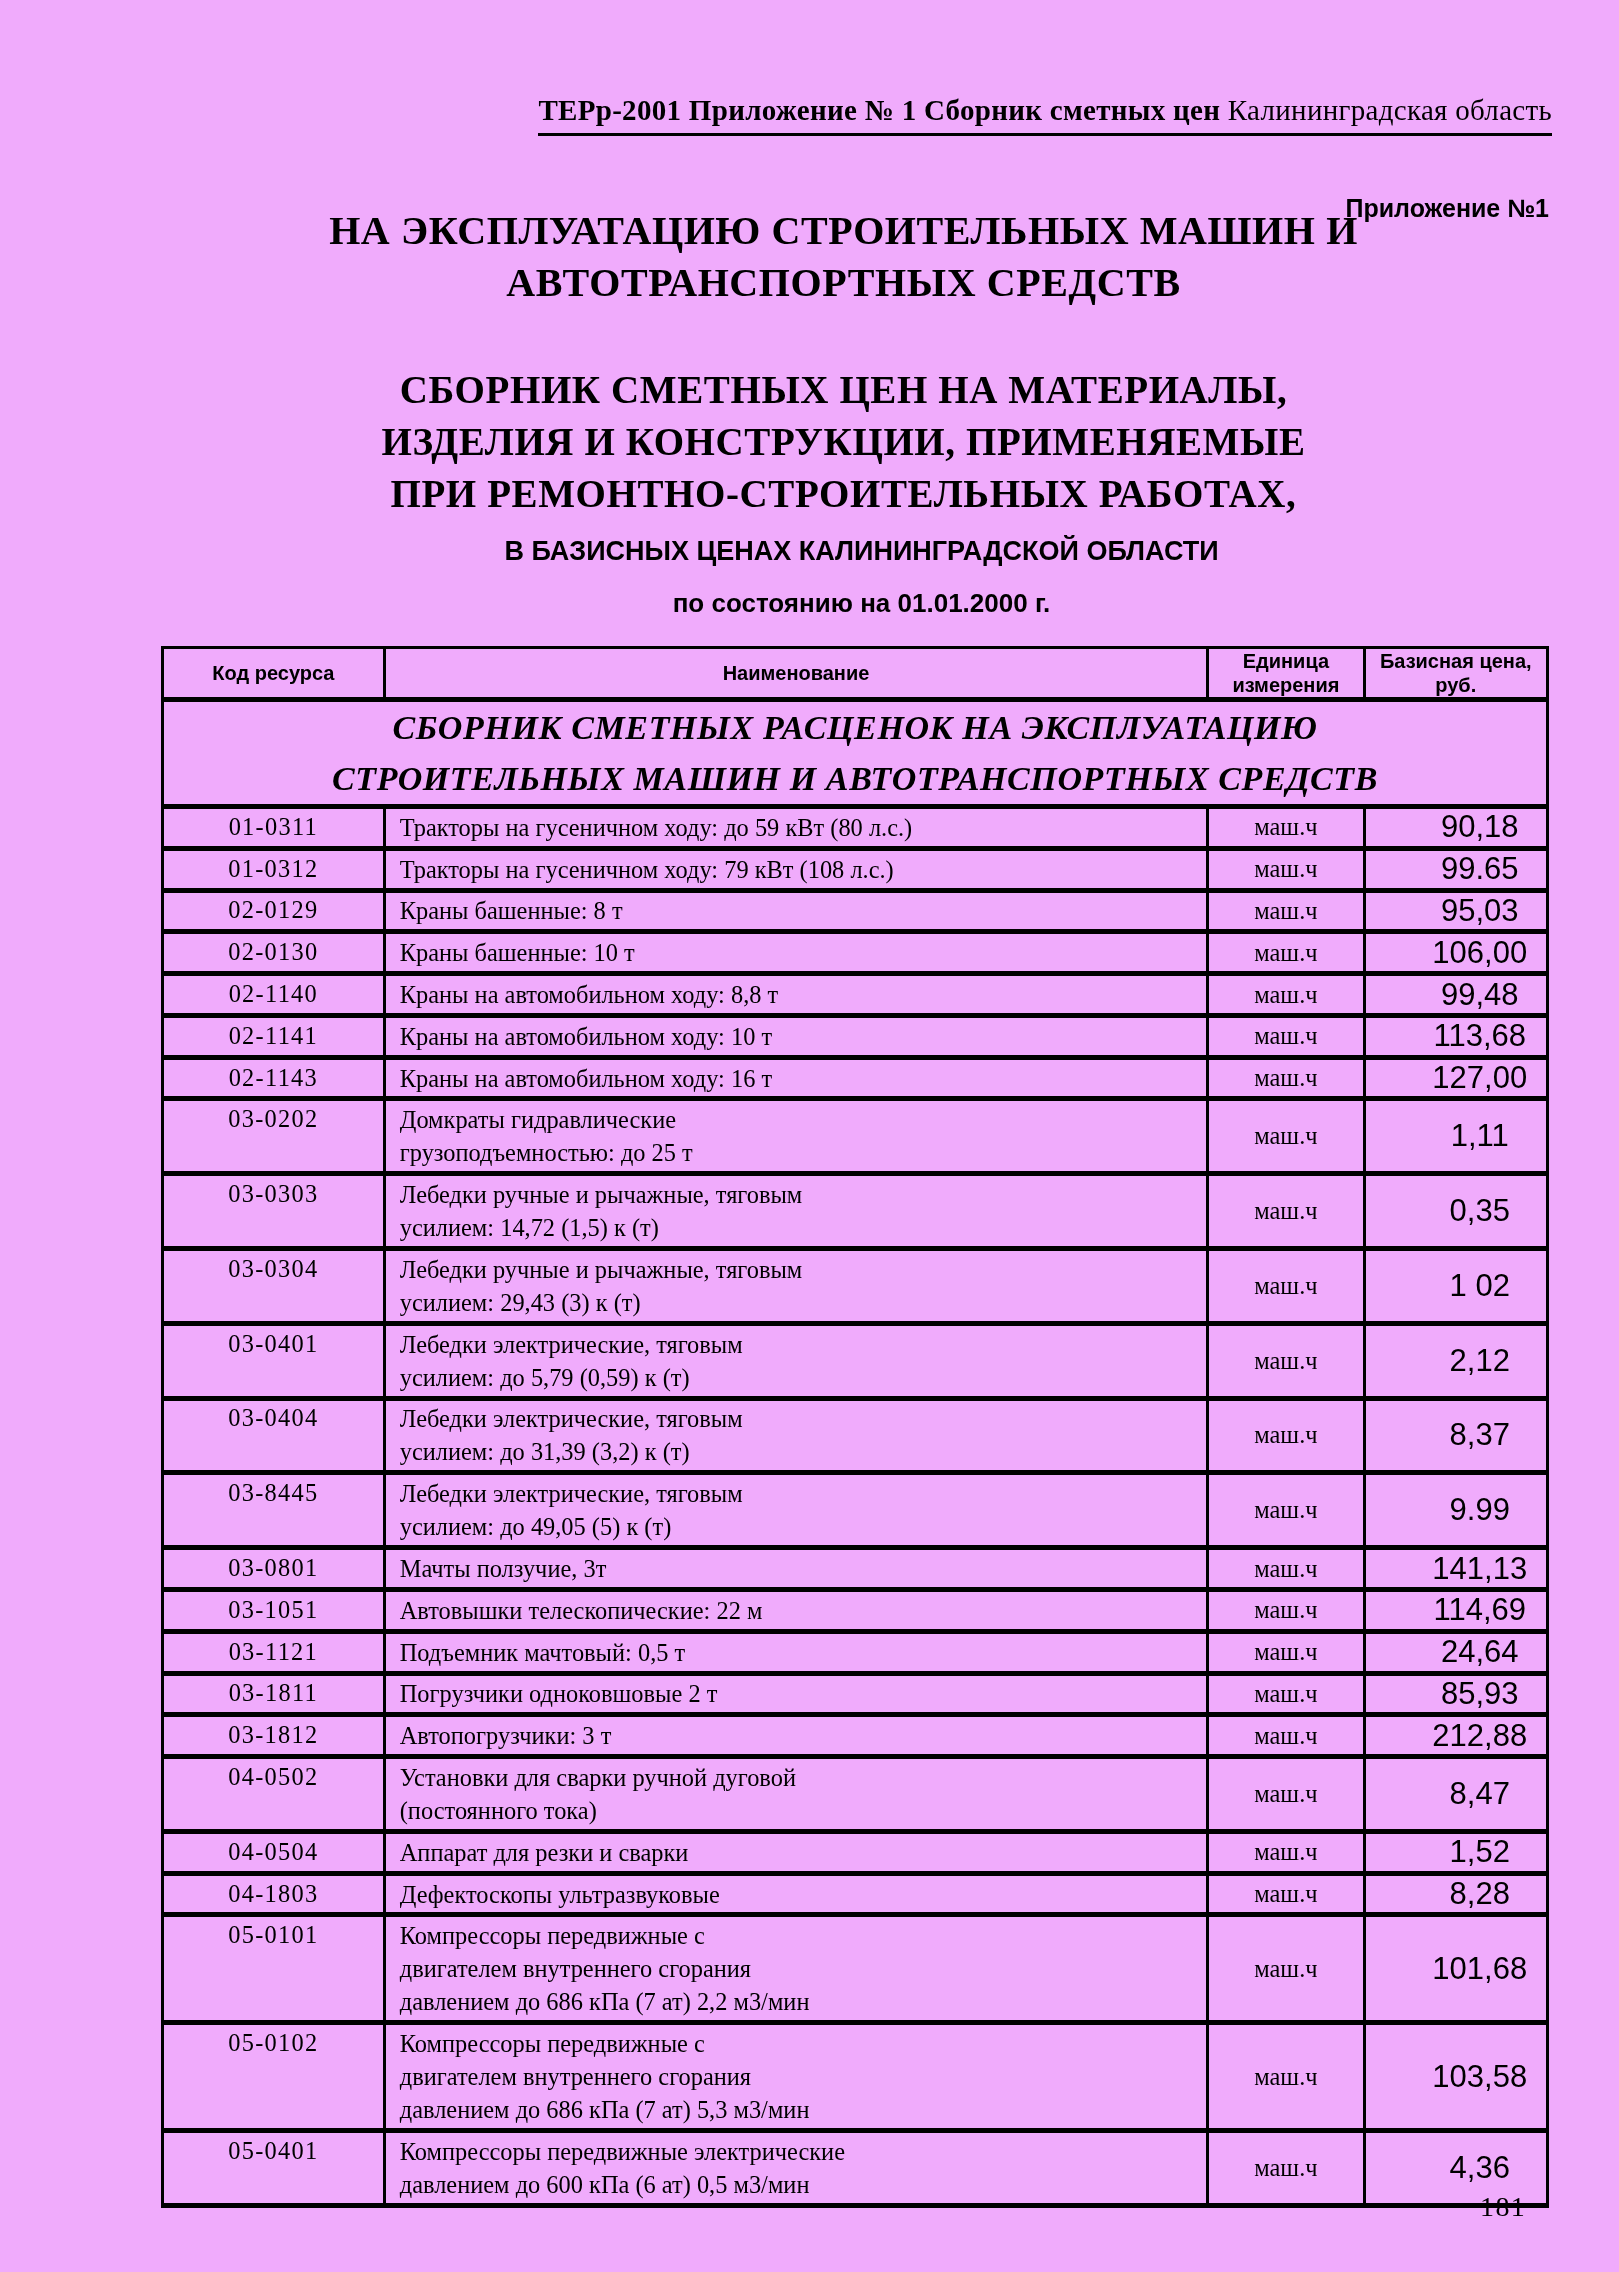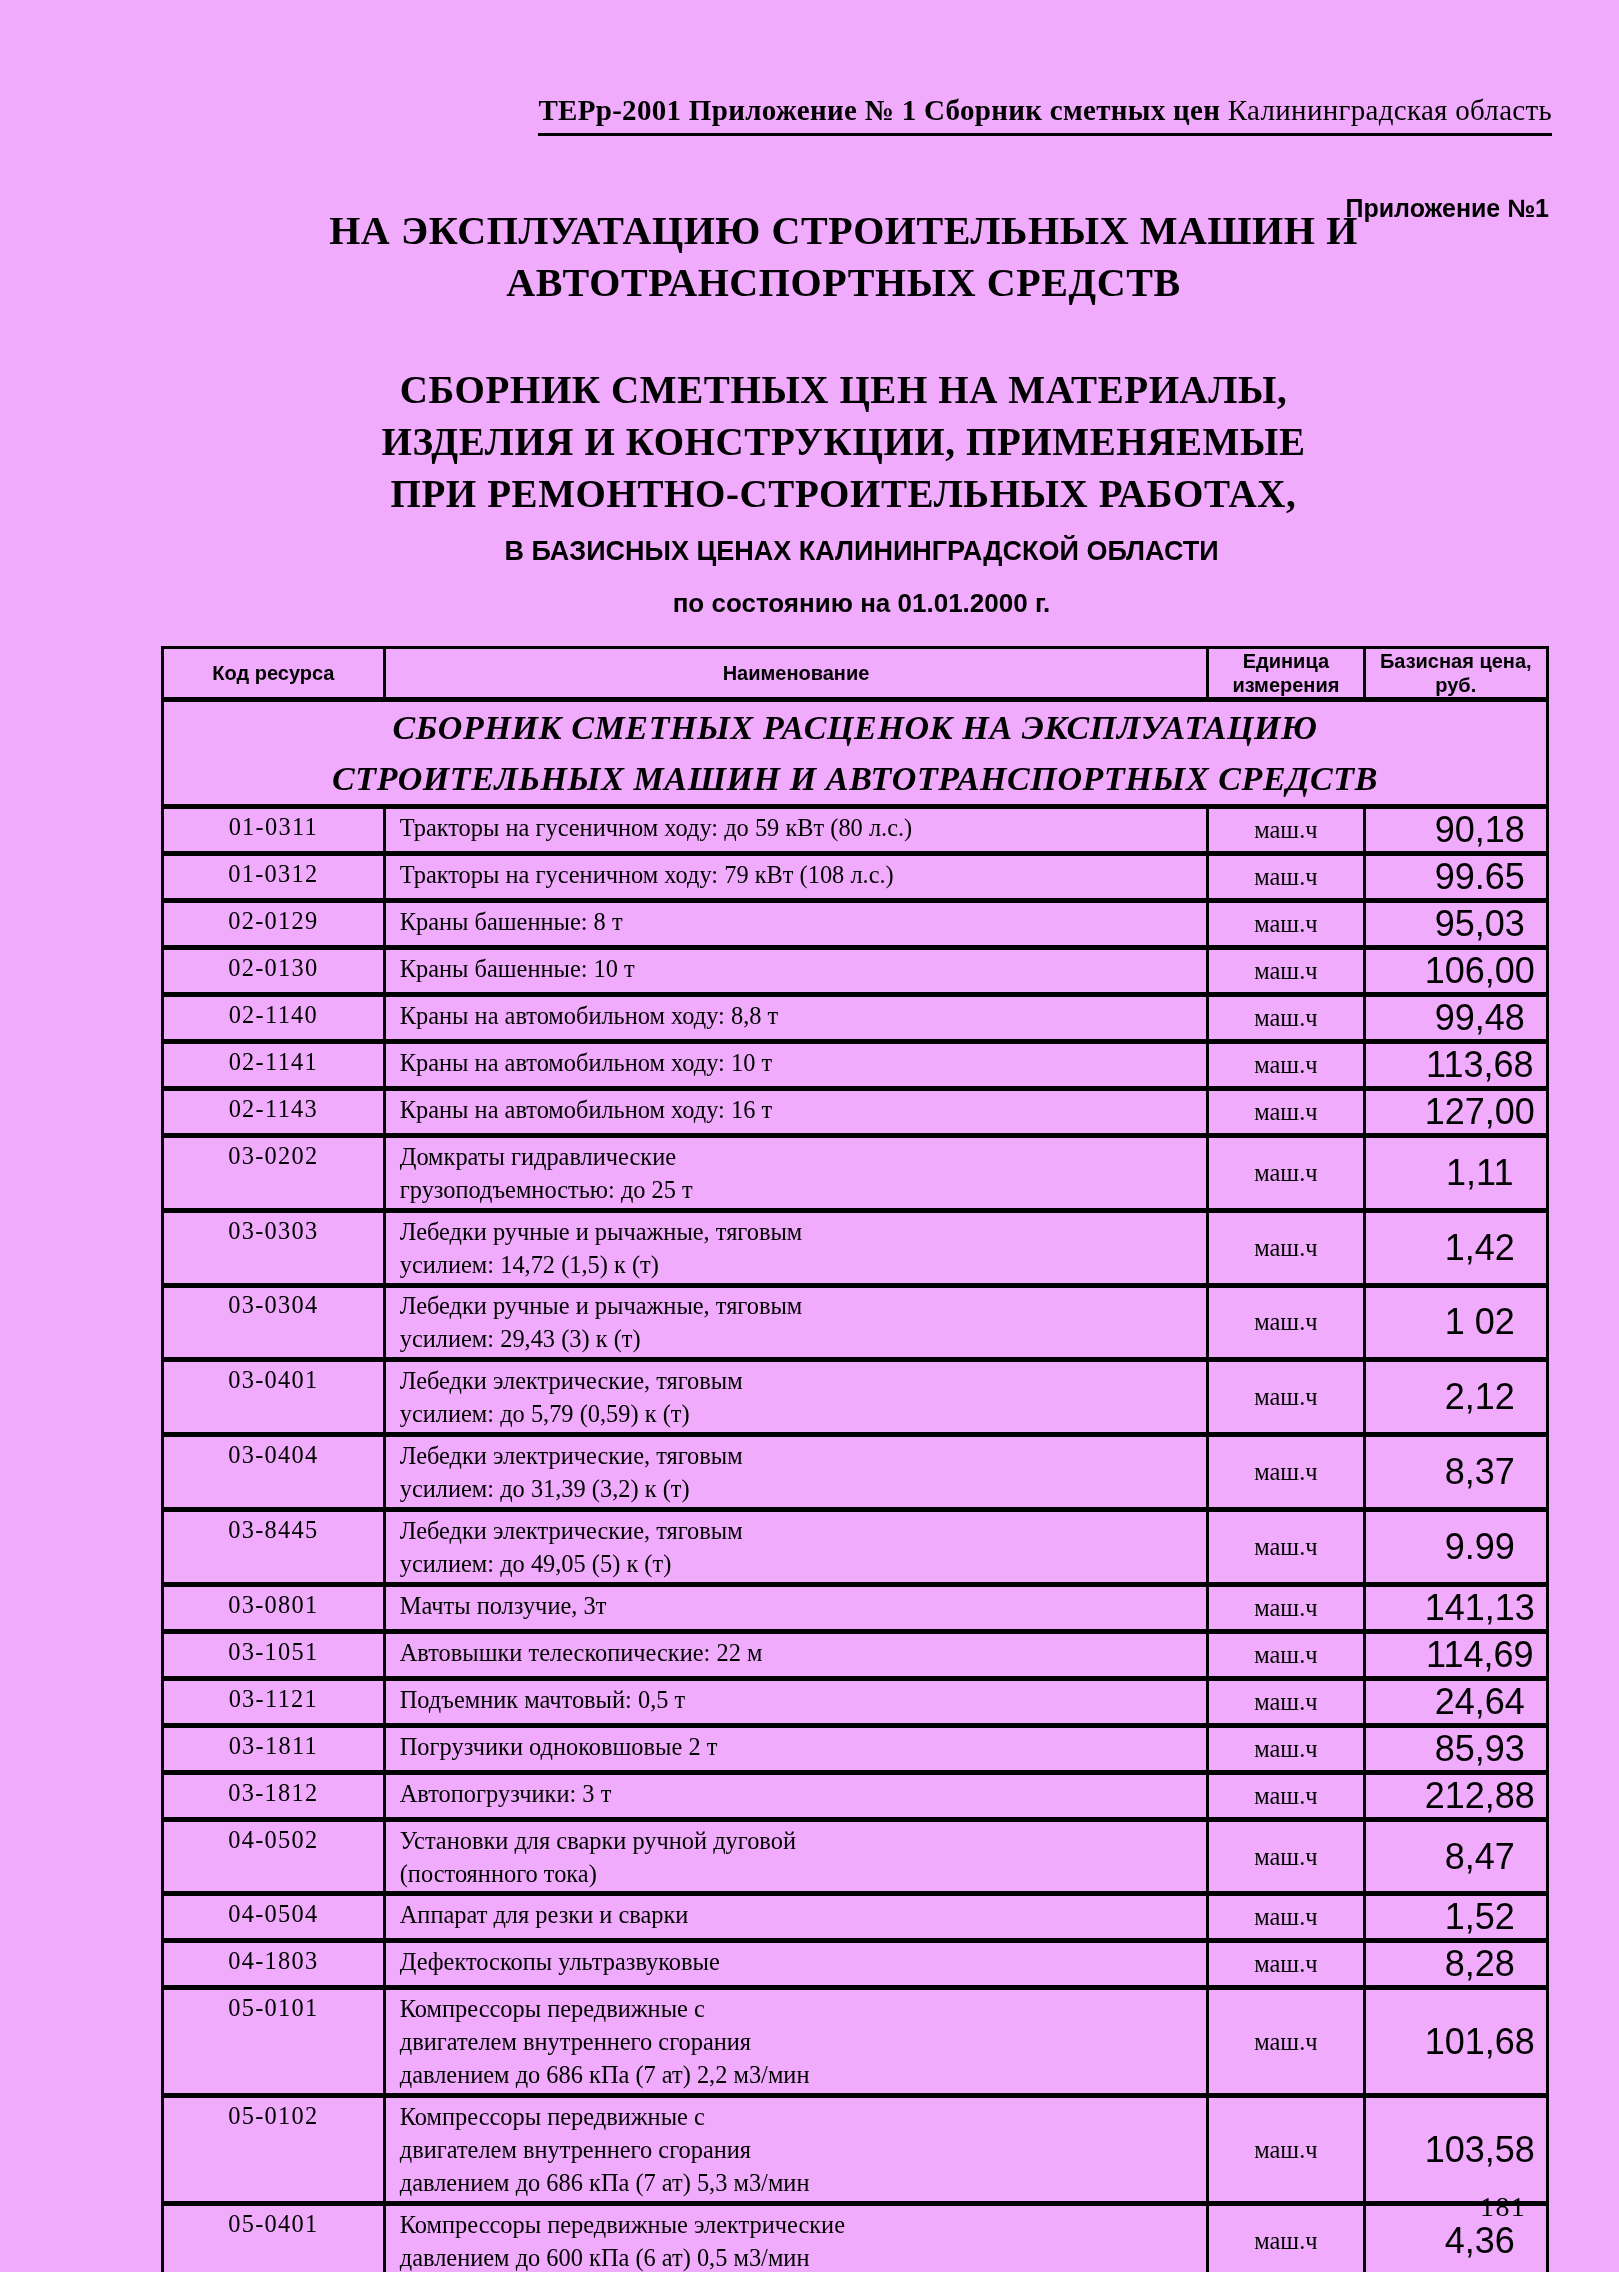--- a/index.html
+++ b/index.html
@@ -91,21 +91,21 @@
     padding:1.9px 6.4px 1.9px 14px;
     white-space:pre-line;
   }
   td.col-unit {
     text-align:center;
     font-size:24.4px;
   }
   td.col-price {
     text-align:center;
     font-family:"Liberation Sans", sans-serif;
-    font-size:36px;
+    font-size:31px;
     padding-left:48px;
   }
 
   
   .page-number {
     position:absolute; top:2191px; right:94px;
     font-size:28px; letter-spacing:1.3px;
   }
 </style>
 </head>
@@ -206,21 +206,21 @@
           <td class="col-name">Домкраты гидравлические
 грузоподъемностью:  до  25 т</td>
           <td class="col-unit">маш.ч</td>
           <td class="col-price">1,11</td>
         </tr>
         <tr>
           <td class="col-code">03-0303</td>
           <td class="col-name">Лебедки ручные и рычажные, тяговым
 усилием:  14,72 (1,5) к (т)</td>
           <td class="col-unit">маш.ч</td>
-          <td class="col-price">1,42</td>
+          <td class="col-price">0,35</td>
         </tr>
         <tr>
           <td class="col-code">03-0304</td>
           <td class="col-name">Лебедки ручные и рычажные, тяговым
 усилием:  29,43 (3) к (т)</td>
           <td class="col-unit">маш.ч</td>
           <td class="col-price">1 02</td>
         </tr>
         <tr>
           <td class="col-code">03-0401</td>

